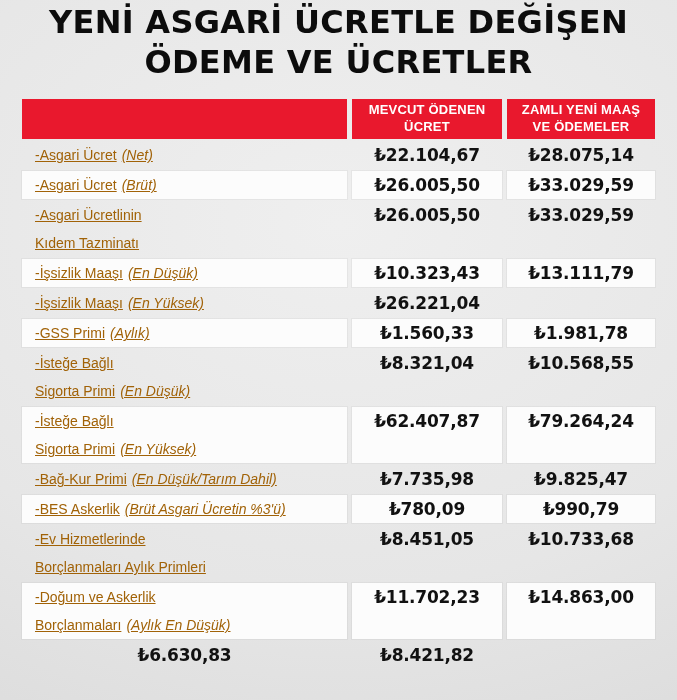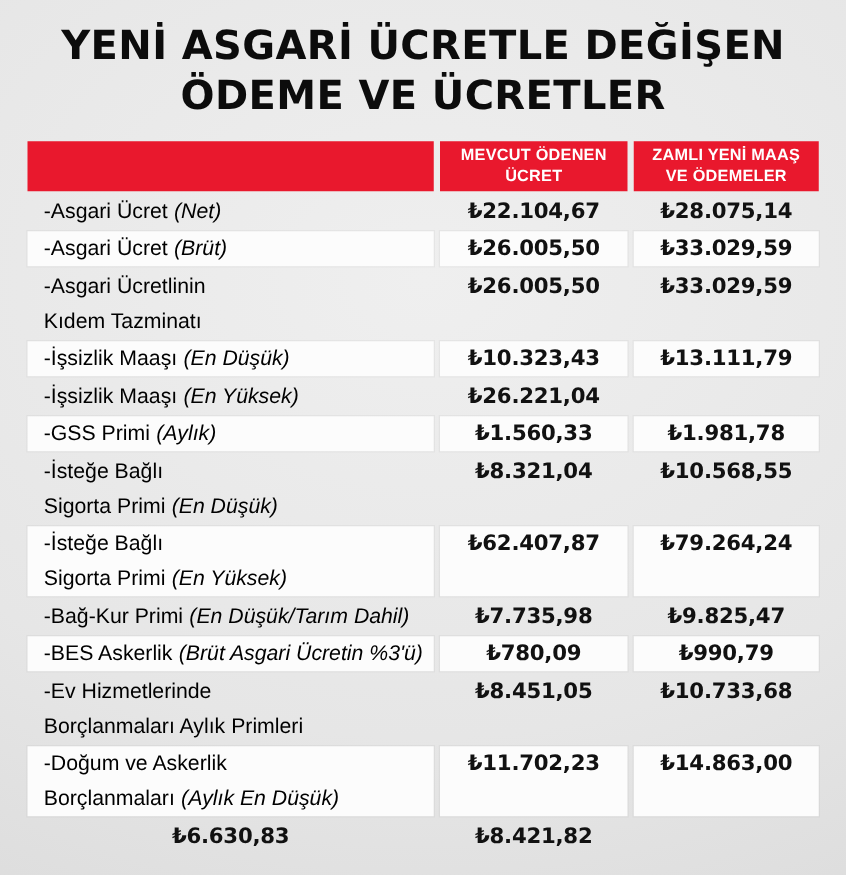--- a/index.html
+++ b/index.html
@@ -3,21 +3,21 @@
 <meta charset="utf-8">
 <style>
   * { margin:0; padding:0; box-sizing:border-box; }
   html,body { width:677px; height:700px; overflow:hidden; }
   body {
     font-family: "Liberation Sans", "DejaVu Sans", sans-serif;
     background: radial-gradient(ellipse 130% 95% at 50% 32%, #efefef 0%, #e6e6e6 55%, #d8d8d8 100%);
     color:#141414;
   }
   .title {
-    padding-top:17px;
+    padding-top:3px;
     text-align:center;
     font-family:"DejaVu Sans", sans-serif;
     font-weight:bold;
     font-size:32px;
     line-height:1.24;
     letter-spacing:0.3px;
     color:#0c0c0c;
   }
   .table-wrap { margin:17px 22px 0 22px; }
   .grid-row {
@@ -44,21 +44,21 @@
   .row.white .cell {
     background:#fcfcfc;
     box-shadow:0 0 0 1px rgba(0,0,0,0.035);
   }
   .line {
     height:28px;
     display:flex;
     align-items:center;
     white-space:nowrap;
   }
-  .label-cell { padding-left:13px; font-size:17px; color:#000000; }
+  .label-cell { padding-left:13px; font-size:14px; color:#a16207;text-decoration:underline; }
   .label-cell .paren { font-style:italic; margin-left:5px; }
   .label-cell .paren:empty { display:none; }
   .label-cell .line:empty { display:none; }
   .val-cell .line {
     justify-content:center;
     font-family:"DejaVu Sans", sans-serif;
     font-weight:bold;
     font-size:17px;
     letter-spacing:-0.2px;
     color:#111;

